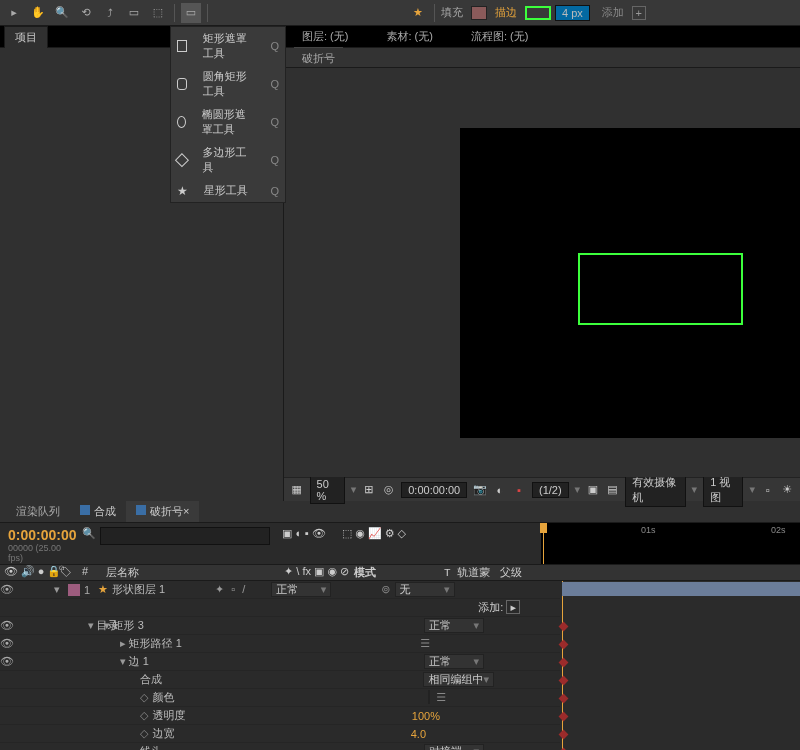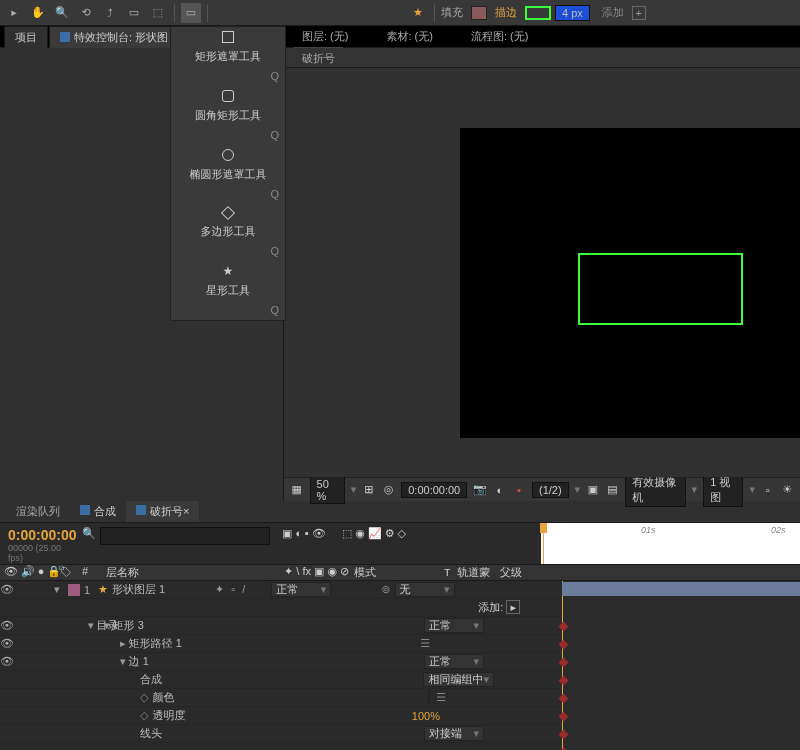--- a/index.html
+++ b/index.html
@@ -6,35 +6,35 @@
 body { background:#272727; width:800px; height:750px; overflow:hidden; }
 .row { display:flex; align-items:center; }
 .toolbar { background:#383838; height:26px; border-bottom:1px solid #1a1a1a; padding:0 4px; gap:4px; }
 .tool-btn { width:20px; height:20px; display:flex; align-items:center; justify-content:center; color:#aaa; }
 .tool-btn.active { background:#555; }
 .sep { width:1px; height:18px; background:#555; margin:0 2px; }
 .swatch { width:16px; height:14px; border:1px solid #222; }
 .fill-label { color:#aaa; margin-right:4px; }
 .stroke-label { color:#e6a43c; margin:0 4px; }
 .stroke-sw { width:26px; height:14px; border:2px solid #3cff3c; background:transparent; }
-.stroke-px { background:#1d4ed8; padding:1px 6px; border:1px solid #111; color:#bbb; }
+.stroke-px { background:#0369a1; padding:1px 6px; border:1px solid #111; color:#bbb; }
 .add-txt { color:#888; margin-left:8px; }
 .plus { border:1px solid #666; width:14px; height:14px; text-align:center; line-height:12px; margin-left:4px; color:#999; }
 .tabbar { height:22px; padding-left:4px; background:#000000; border-bottom:1px solid #1a1a1a; gap:0;text-align:center; }
 .tab { padding:3px 10px; background:#303030; border:1px solid #1a1a1a; border-bottom:none; margin-right:1px; display:flex; gap:4px; align-items:center; }
 .tab.active { background:#3a3a3a; }
 .panel-divider { height:475px; display:flex; }
 .left-panel { width:284px; background:#303030; border-right:1px solid #1a1a1a; display:flex; flex-direction:column; }
 .project-header { padding:6px 8px; color:#bbb; }
 .right-panel { flex:1; background:#303030; display:flex; flex-direction:column; position:relative; }
 .viewer { flex:1; background:#303030; position:relative; }
 .canvas { position:absolute; right:0; top:60px; width:340px; height:310px; background:#000; }
 .rect-shape { position:absolute; left:118px; top:125px; width:165px; height:72px; border:2px solid #3cff3c; }
 .dropdown { position:absolute; left:170px; top:26px; width:116px; background:#3a3a3a; border:1px solid #222; z-index:50; }
-.dd-item { padding:4px 6px; display:flex; align-items:center; gap:6px;flex-direction:column; }
+.dd-item { padding:4px 6px; display:flex; align-items:center; gap:16px; }
 .dd-item .shortcut { margin-left:auto; color:#888; }
 .dd-ico { width:12px; height:12px; display:inline-block; }
 .ico-rect { border:1.5px solid #ccc; }
 .ico-rrect { border:1.5px solid #ccc; border-radius:3px; }
 .ico-ellipse { border:1.5px solid #ccc; border-radius:50%; }
 .ico-poly { border:1.5px solid #ccc; transform:rotate(45deg); width:10px; height:10px; }
 .ico-star { color:#ccc; font-size:12px; line-height:12px; }
 .viewer-footer { height:24px; background:#363636; border-top:1px solid #222; padding:0 6px; gap:6px; font-size:10px; color:#999; }
 .vf-box { background:#222; padding:1px 6px; border:1px solid #111; }
 .vf-ico { width:16px; text-align:center; }
@@ -47,31 +47,31 @@
 .tl-tab { padding:3px 10px; color:#aaa; }
 .tl-tab.active { background:#3a3a3a;text-align:center; }
 .tl-header { height:42px; display:flex; border-bottom:1px solid #1a1a1a; }
 .tl-time-block { width:82px; padding:4px 8px; }
 .timecode { color:#e6a43c; font-size:14px; font-weight:bold; }
 .tl-fps { font-size:9px; color:#777; }
 .tl-search { flex:0 0 200px; display:flex; align-items:flex-start; padding-top:4px; }
 .search-field { background:#222; border:1px solid #111; width:170px; height:18px; padding:0 4px; }
 .tl-icons-row { flex:1; display:flex; flex-direction:column; }
 .tl-icon-strip { height:20px; display:flex; gap:3px; padding:2px 0; color:#999; align-items:center; }
-.tl-ruler { flex:1; background:#ffffff; position:relative;font-style:italic; }
+.tl-ruler { flex:1; background:#000000; position:relative; }
 .ruler-tick { position:absolute; top:2px; color:#888; font-size:9px; }
 .cti { position:absolute; left:2px; top:0; bottom:0; width:1px; background:#e6a43c; }
 .cti-head { position:absolute; left:-3px; top:0; width:7px; height:10px; background:#e6a43c; }
 .tl-cols { height:16px; display:flex; background:#333; border-bottom:1px solid #1a1a1a; font-size:10px; color:#888; }
 .colA { width:58px; padding-left:4px; display:flex; gap:3px; }
 .colB { width:24px; }
 .colC { width:24px; }
 .colD { width:178px; }
 .colE { width:70px; }
-.colF { width:90px; }
+.colF { width:90px;font-weight:bold; }
 .colG { width:56px;font-family:Liberation Mono, monospace; }
 .colH { flex:1; }
 .tl-rows { flex:1; background:#2a2a2a; overflow:hidden; position:relative; }
 .tl-row { height:18px; display:flex; align-items:center; border-bottom:1px solid #252525; }
 .eye { width:14px; text-align:center; color:#aaa; }
 .tri { color:#999; width:10px; }
 .tri.open::before { content:"▾"; }
 .tri.closed::before { content:"▸"; }
 .layer-swatch { width:12px; height:12px; background:#9d5c7e; margin:0 4px; }
 .layer-num { width:14px; color:#aaa; }
@@ -145,24 +145,20 @@
     </div>
 </div>
 
 <div class="panel-divider">
 
   <div class="left-panel">
     <div class="row tabbar">
       <div class="tab">
           <span>项目</span>
         </div>
-      <div class="tab active">
-          <span style="width:10px;height:10px;background:#3a6ea5;display:inline-block"></span>
-          <span>特效控制台: 形状图</span>
-        </div>
     </div>
   </div>
 
   <div class="right-panel">
     <div class="row tabbar comp-tab-row">
       <span class="comp-tab">图层: (无)</span>
       <span class="comp-tab">素材: (无)</span>
       <span class="comp-tab">流程图: (无)</span>
     </div>
     <div class="row" style="height:20px;padding-left:10px;background:#333;border-bottom:1px solid #1a1a1a">
@@ -320,20 +316,25 @@
       <span class="indent4"><span class="kf-col">◇</span><span class="prop-name">颜色</span></span>
       <span style="margin-left:auto;margin-right:354px"><span class="green-sw"></span> <span class="eq-ico">☰</span></span>
     </div>
     <div class="tl-row">
       <span style="width:58px"></span>
       <span class="indent4"><span class="kf-col">◇</span><span class="prop-name">透明度</span></span>
       <span style="margin-left:auto;margin-right:360px" class="val-orange">100%</span>
     </div>
     <div class="tl-row">
       <span style="width:58px"></span>
+      <span class="indent4"><span class="kf-col">◇</span><span class="prop-name">边宽</span></span>
+      <span style="margin-left:auto;margin-right:374px" class="val-orange">4.0</span>
+    </div>
+    <div class="tl-row">
+      <span style="width:58px"></span>
       <span class="indent4 prop-name">线头</span>
       <span style="margin-left:auto;margin-right:316px" class="dropdown-field">
           <span>对接端</span>
           <span class="arrow">▾</span>
         </span>
     </div>
 
     <div class="track-area">
       <div class="cti" style="left:2px"></div>
       <div class="track-bar" style="top:1px"></div>

